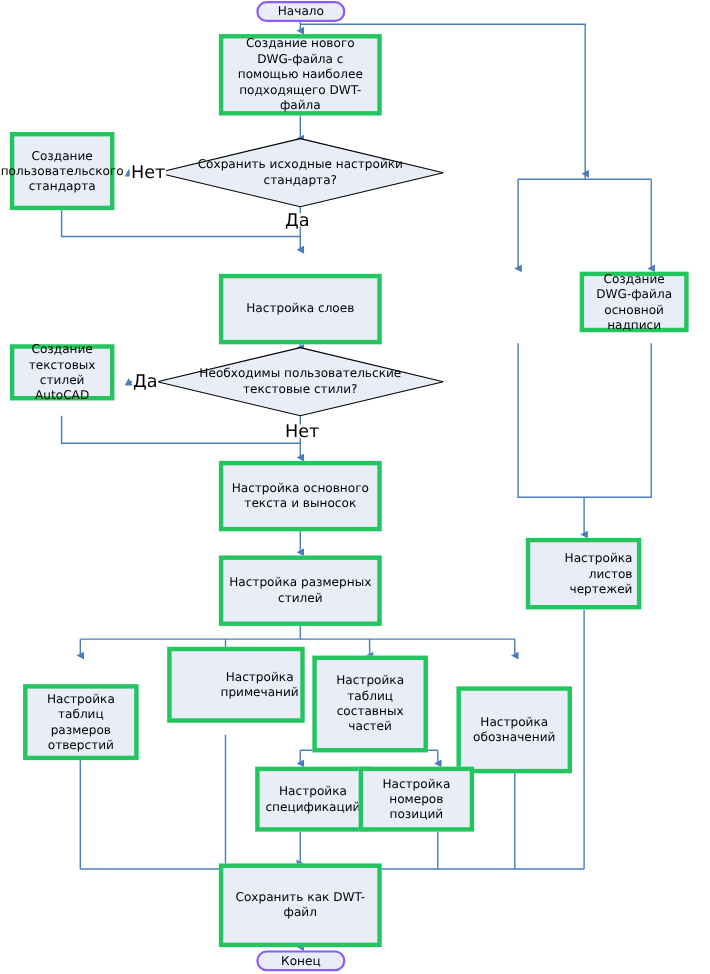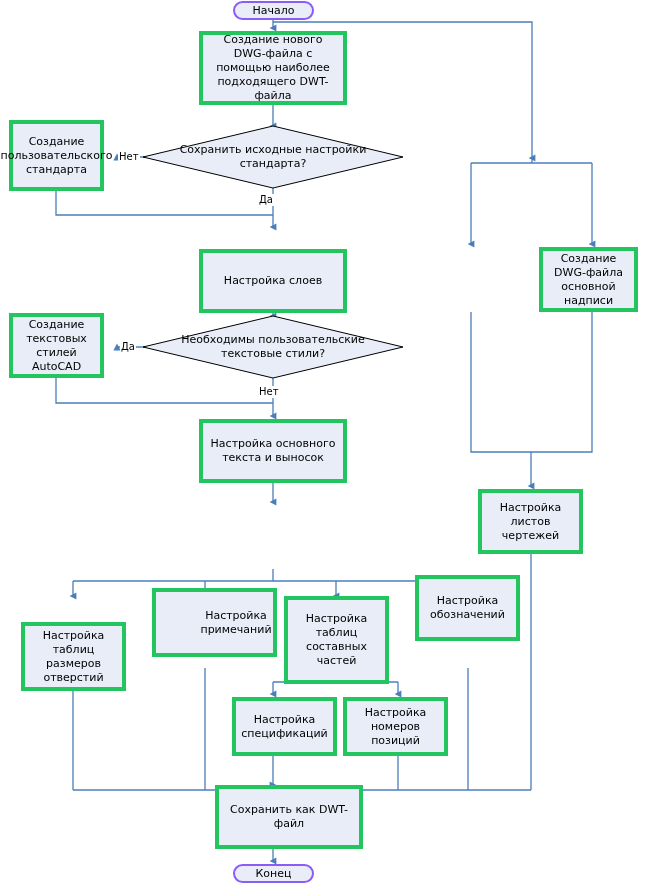--- a/index.html
+++ b/index.html
@@ -75,21 +75,21 @@
     justify-content: center;
     text-align: center;
     font-size: 11px;
     line-height: 14px;
     color: #000000;
     padding: 0 18px;
     box-sizing: border-box;
   }
   .edge-label {
     position: absolute;
-    font-size: 10px;
+    font-size: 16px;
     line-height: 12px;
     color: #000000;
     background: #ffffff;
     padding: 0 1px;
     z-index: 4;
     white-space: nowrap;
   }
 </style>
 </head>
 <body>
@@ -181,68 +181,71 @@
     </svg>
     <div class="diamond-label">Сохранить исходные настройки стандарта?</div>
   </div>
   <div class="edge-label" style="left:118px; top:151px;"><span>Нет</span></div>
   <div class="edge-label" style="left:258px; top:194px;"><span>Да</span></div>
 
   <div class="node" style="left:199px; top:230px; width:148px; height:64px;margin-top:19px;">
     <span>Настройка слоев</span>
   </div>
 
-  <div class="node" style="left:9px; top:313px; width:95px; height:65px;">
+  <div class="node" style="left:9px; top:313px; width:95px; height:51px;">
     <span>Создание текстовых стилей AutoCAD</span>
   </div>
 
   <div class="diamond-wrap" style="left:143px; top:316px; width:260px; height:62px;">
     <svg width="260" height="62" xmlns="http://www.w3.org/2000/svg">
       <polygon points="130,0 260,31 130,62 0,31" fill="#e8edf7" stroke="#000000" stroke-width="1"></polygon>
     </svg>
     <div class="diamond-label">Необходимы пользовательские текстовые стили?</div>
   </div>
   <div class="edge-label" style="left:120px; top:341px;"><span>Да</span></div>
   <div class="edge-label" style="left:258px; top:386px;"><span>Нет</span></div>
 
   <div class="node" style="left:199px; top:419px; width:148px; height:64px;">
     <span>Настройка основного текста и выносок</span>
   </div>
 
+  <div class="node" style="left:199px; top:505px; width:148px; height:64px;">
+    <span>Настройка размерных стилей</span>
+  </div>
 
   <div class="node" style="left:21px; top:599px; width:105px; height:69px;margin-top:23px;">
     <span>Настройка таблиц размеров отверстий</span>
   </div>
 
   <div class="node" style="left:152px; top:588px; width:125px; height:69px;padding-left:47px;">
     <span>Настройка примечаний</span>
   </div>
 
   <div class="node" style="left:284px; top:596px; width:105px; height:88px;">
     <span>Настройка таблиц составных частей</span>
   </div>
 
-  <div class="node" style="left:415px; top:575px; width:105px; height:66px;">
+  <div class="node" style="left:415px; top:624px; width:105px; height:79px;">
     <span>Настройка обозначений</span>
   </div>
 
   <div class="node" style="left:232px; top:697px; width:105px; height:59px;">
     <span>Настройка спецификаций</span>
   </div>
 
-  <div class="node" style="left:343px; top:697px; width:105px; height:59px;">
+  <div class="node" style="left:326px; top:697px; width:105px; height:59px;">
     <span>Настройка номеров позиций</span>
   </div>
 
 
-  <div class="node" style="left:539px; top:247px; width:99px; height:65px;">
+  <div class="node" style="left:527px; top:247px; width:99px; height:55px;">
     <span>Создание DWG-файла основной надписи</span>
   </div>
 
-  <div class="node" style="left:478px; top:489px; width:105px; height:65px;">
+  <div class="node" style="left:478px; top:489px; width:105px; height:65px;text-align:right;">
     <span>Настройка листов чертежей</span>
   </div>
 
-  <div class="node" style="left:199px; top:785px; width:148px; height:64px;margin-left:16px;">
+  <div class="node" style="left:199px; top:785px; width:148px; height:76px;">
     <span>Сохранить как DWT-файл</span>
   </div>
 
 </div>
 
 </body></html>

